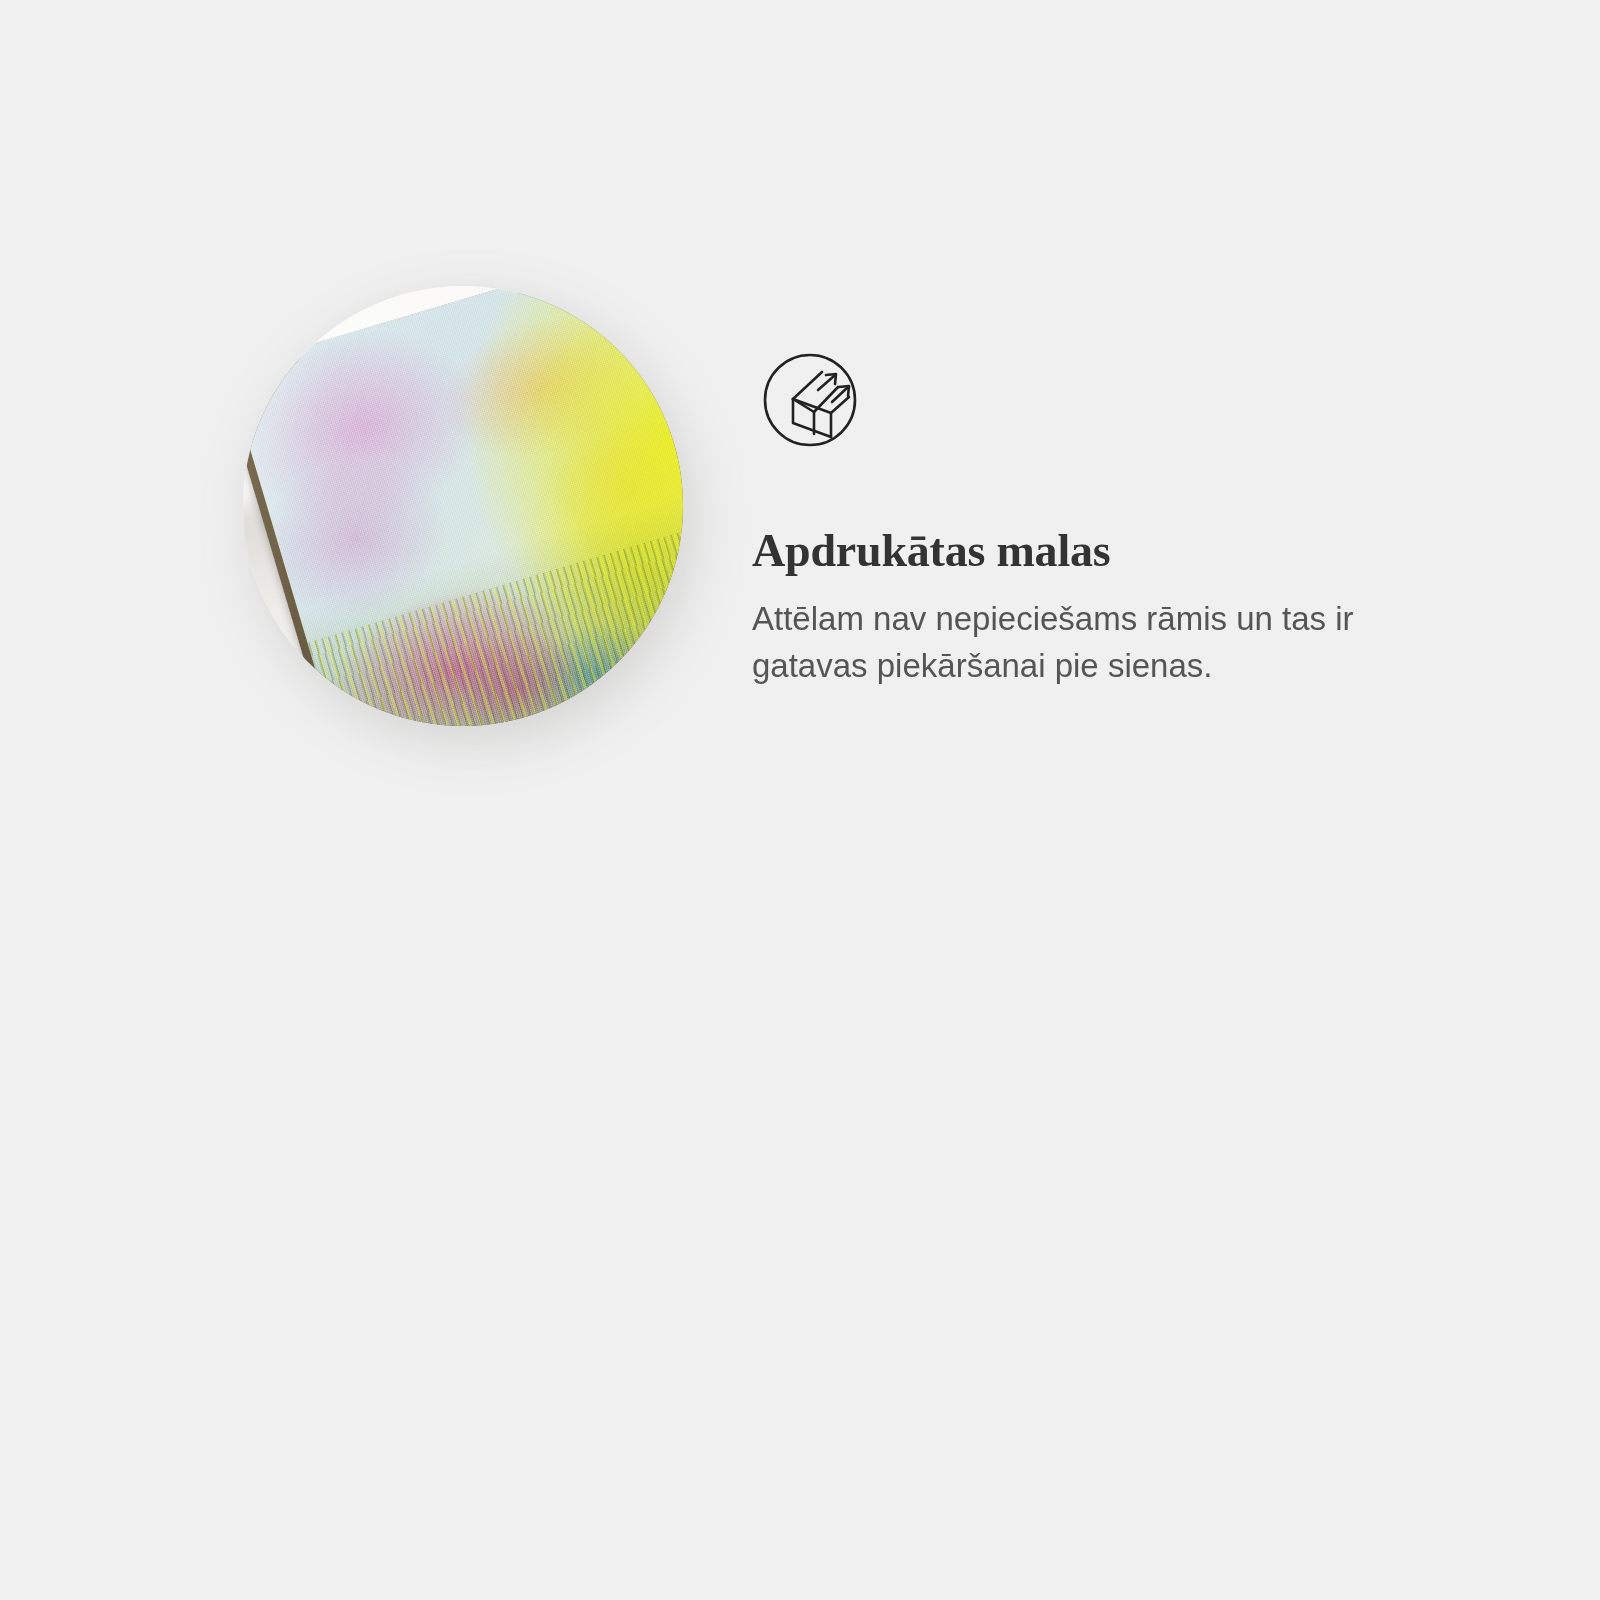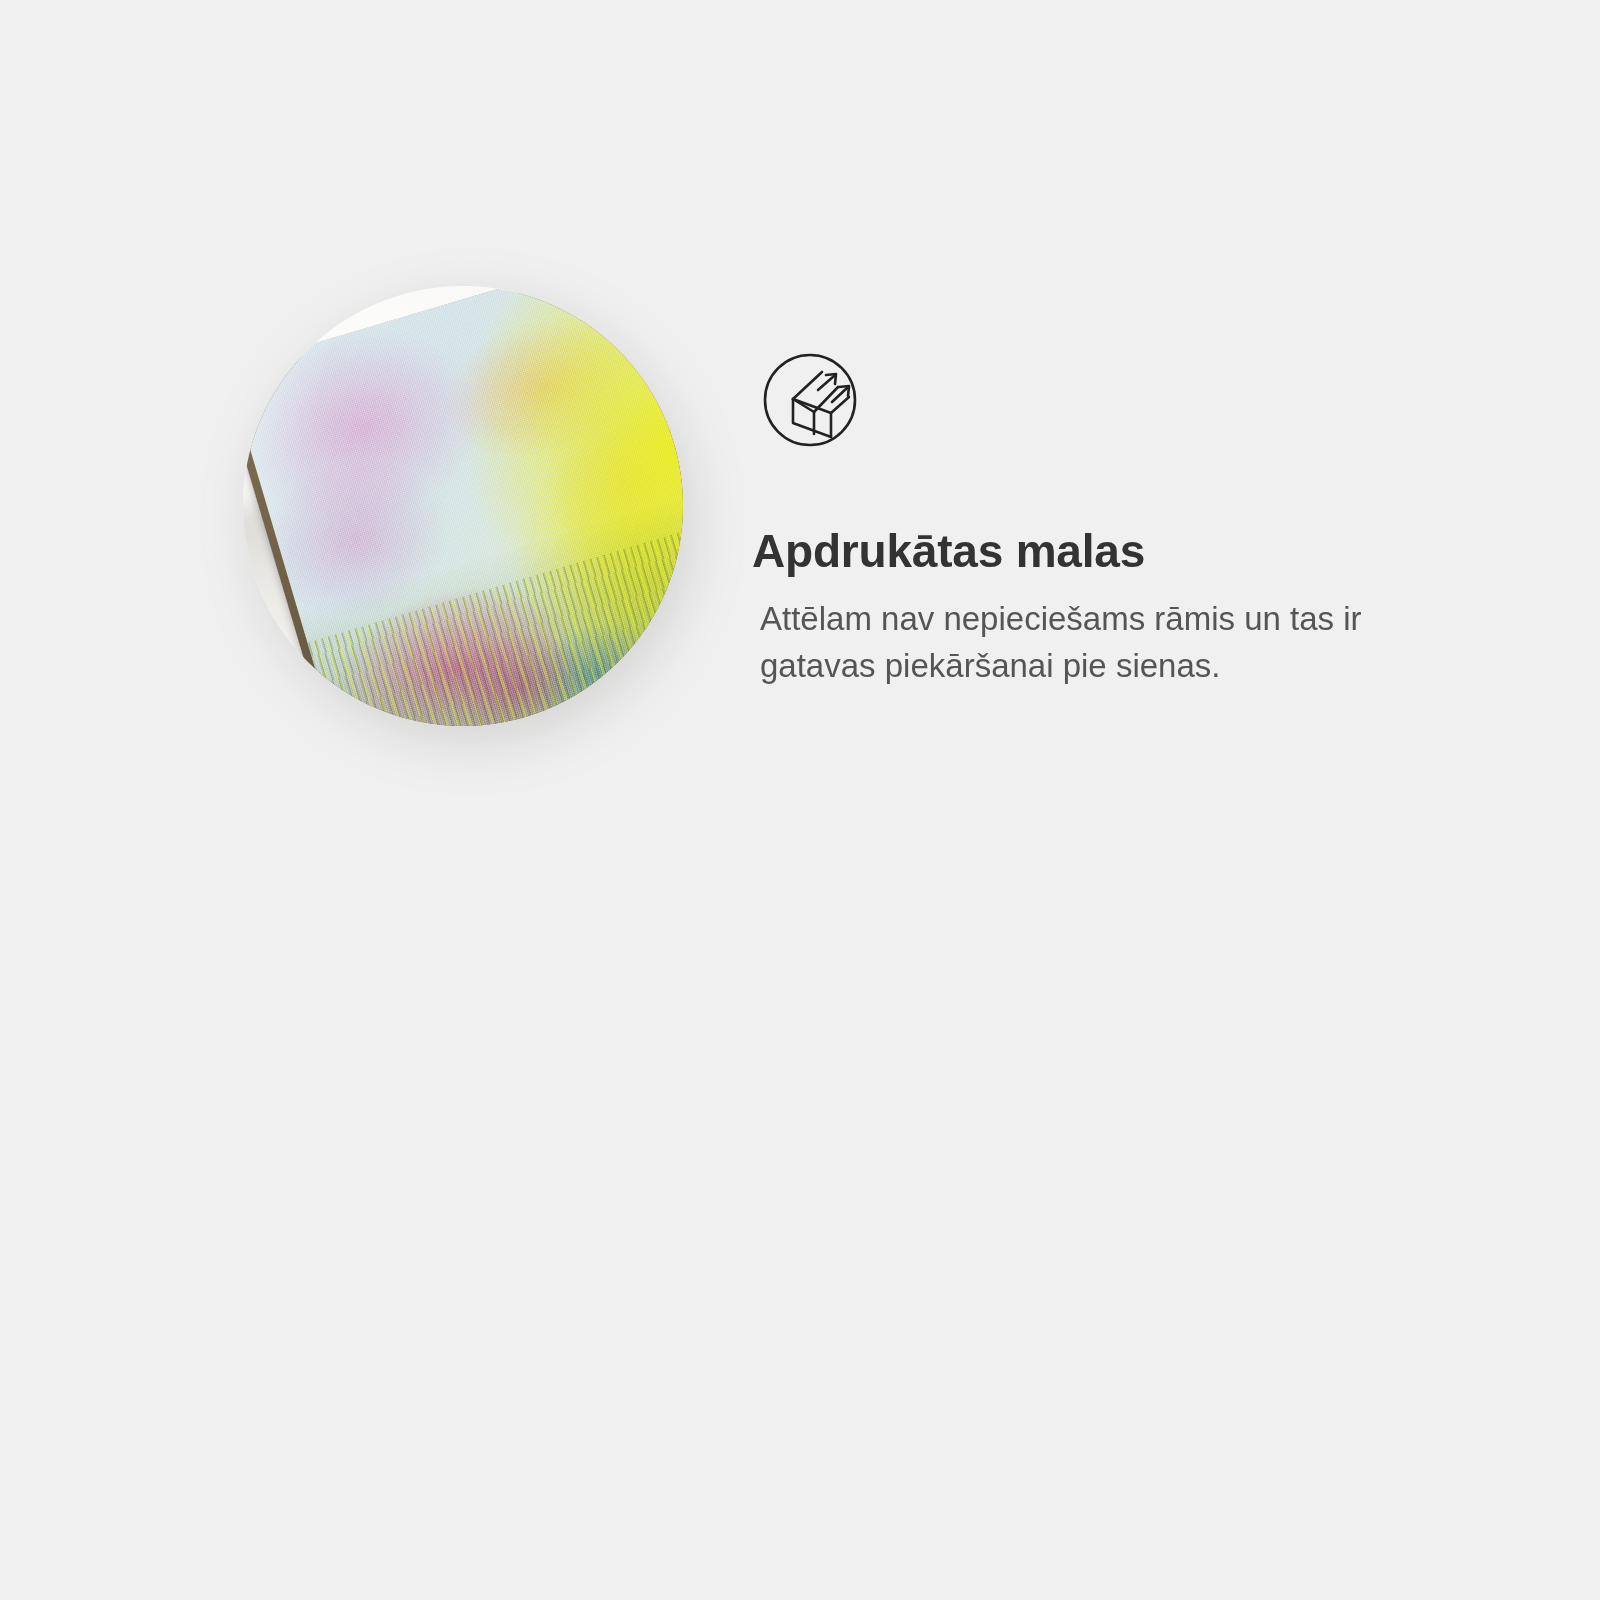--- a/index.html
+++ b/index.html
@@ -159,25 +159,26 @@
   }
   .feature-icon svg { display: block; width: 116px; height: 116px; }
 
   .feature-title {
     margin: 0;
     font-size: 46px;
     font-weight: bold;
     color: #333333;
     letter-spacing: -0.2px;
     line-height: 1.1;
+    font-family: Liberation Serif, serif;
   }
   .copy-1 .feature-title { margin-top: 68px; }
 
   .feature-desc {
-    margin: 8px;
+    margin: 0;
     font-size: 33px;
     font-weight: normal;
     color: #555555;
     line-height: 1.45;
     max-width: 700px;
   }
   .copy-1 .feature-desc { margin-top: 18px; max-width: 700px; }
 </style>
 </head>
 <body>

